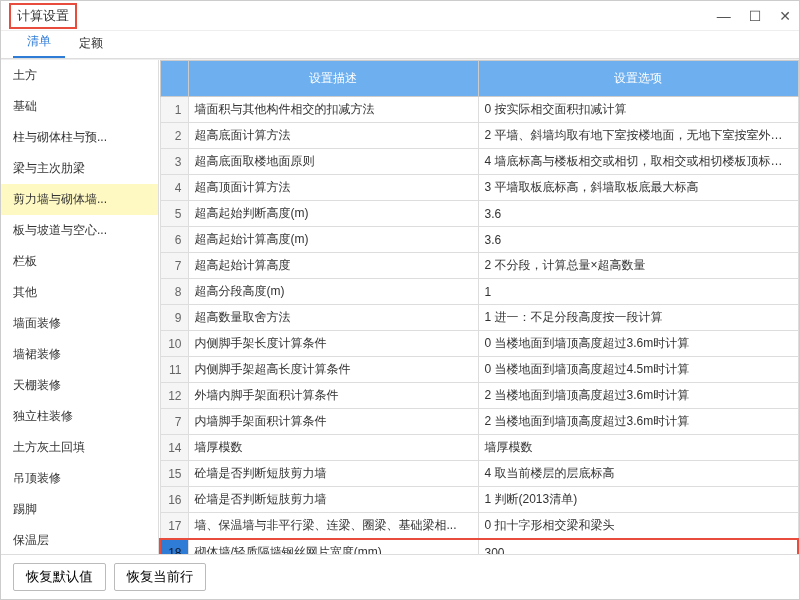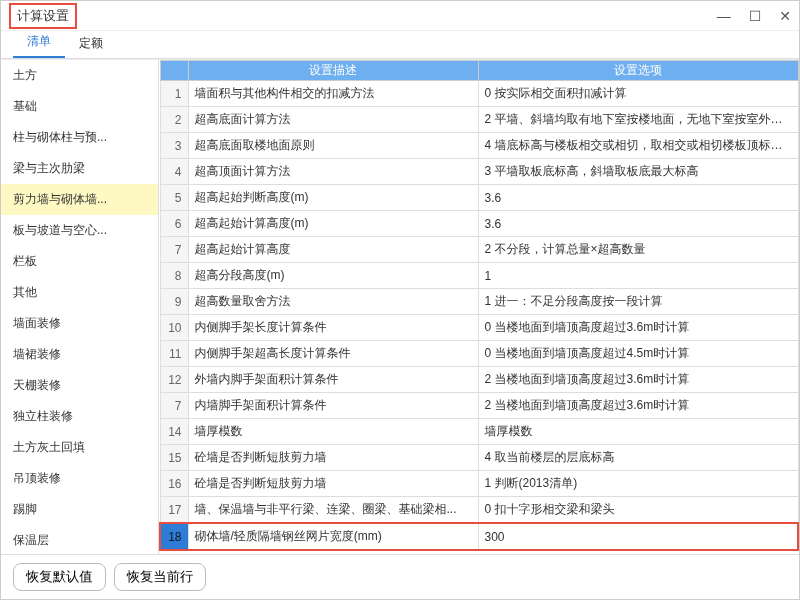--- a/index.html
+++ b/index.html
@@ -13,30 +13,30 @@
 .tabs { display: flex; height: 28px; border-bottom: 1px solid #ddd; align-items: flex-end; padding-left: 12px; }
 .tab { padding: 6px 14px; cursor: pointer; color: #333; }
 .tab.active { color: #2f7cd6; border-bottom: 2px solid #2f7cd6; }
 .content { flex: 1; display: flex; overflow: hidden; border-top: 1px solid #eee; }
 .sidebar { width: 158px; border-right: 1px solid #ddd; overflow-y: auto; background: #fff; }
 .sidebar-item { padding: 7px 12px; cursor: pointer; white-space: nowrap; overflow: hidden; text-overflow: ellipsis; }
 .sidebar-item.active { background: #fef9c3; }
 .main { flex: 1; display: flex; flex-direction: column; overflow: hidden; }
 .table-wrap { flex: 1; overflow-y: auto; }
 table { width: 100%; border-collapse: collapse; table-layout: fixed; }
-th { background: #6eaff0; color: #fff; font-weight: normal; padding: 1px 6px; border: 1px solid #ccc; text-align: center; }
+th { background: #6eaff0; color: #fff; font-weight: normal; padding: 9px 6px; border: 1px solid #ccc; text-align: center; }
 th.num-col { width: 28px; }
 th.desc-col { width: 290px; }
 td { border: 1px solid #ddd; padding: 4px 6px; white-space: nowrap; overflow: hidden; text-overflow: ellipsis; }
 td.num { text-align: right; color: #666; background: #f5f5f5; }
 tr.highlight td { border-top: 2px solid #e74c3c; border-bottom: 2px solid #e74c3c; }
 tr.highlight td.num { background: #2f7cd6; color: #0f172a; border-left: 2px solid #e74c3c; }
 tr.highlight td:last-child { border-right: 2px solid #e74c3c; }
 .footer { padding: 8px 12px; border-top: 1px solid #ddd; display: flex; gap: 8px; }
-.btn { border: 1px solid #bbb; background: #fff; padding: 4px 12px; cursor: pointer; border-radius: 8px; }
+.btn { border: 1px solid #bbb; background: #fff; padding: 4px 12px; cursor: pointer; border-radius: 2px; }
 .sidebar::-webkit-scrollbar, .table-wrap::-webkit-scrollbar { width: 8px; }
 .sidebar::-webkit-scrollbar-thumb, .table-wrap::-webkit-scrollbar-thumb { background: #ccc; border-radius: 4px; }
 </style>
 </head>
 <body>
 
 <div class="window">
   <div class="titlebar">
     <span class="title-box">计算设置</span>
     <span class="titlebar-spacer"></span>

